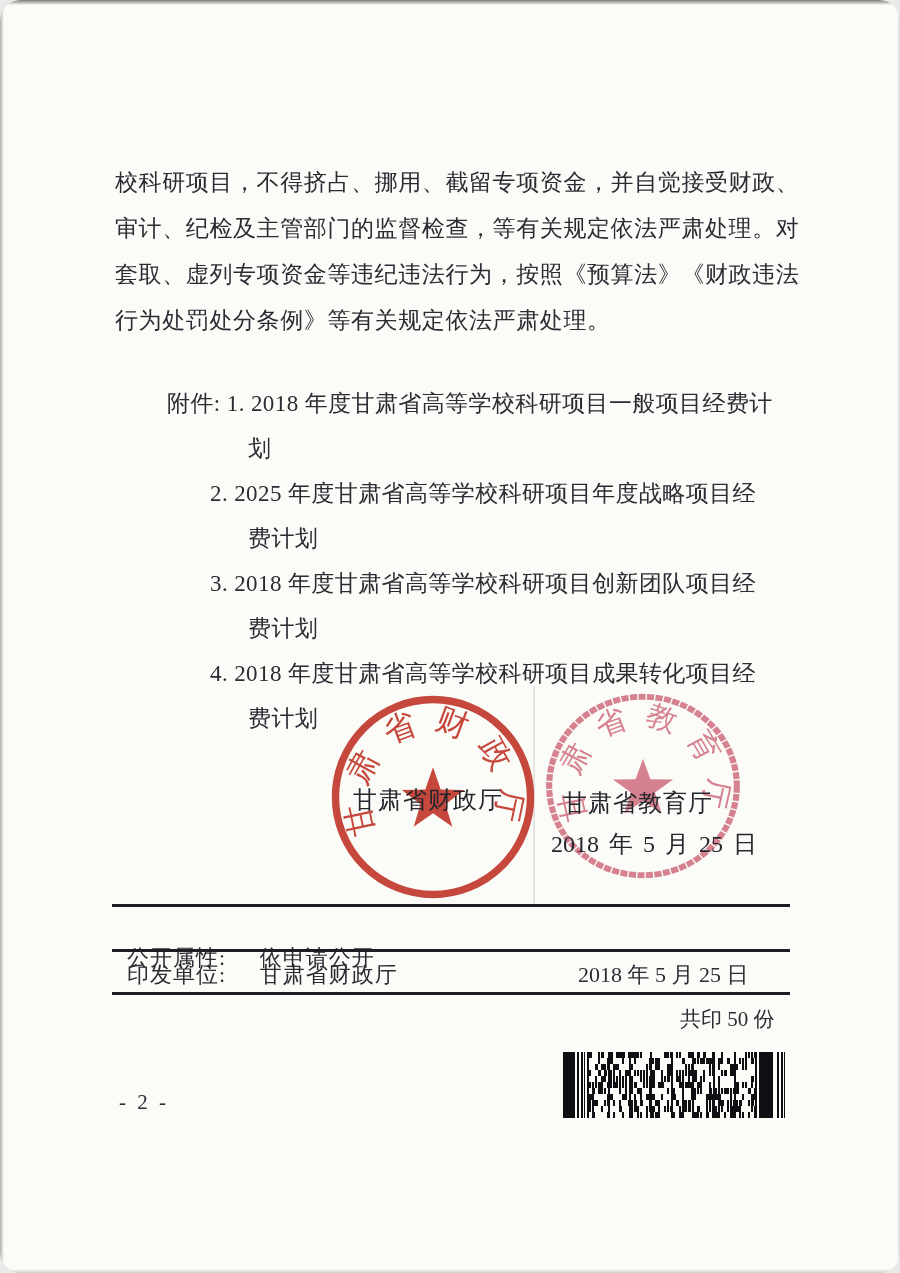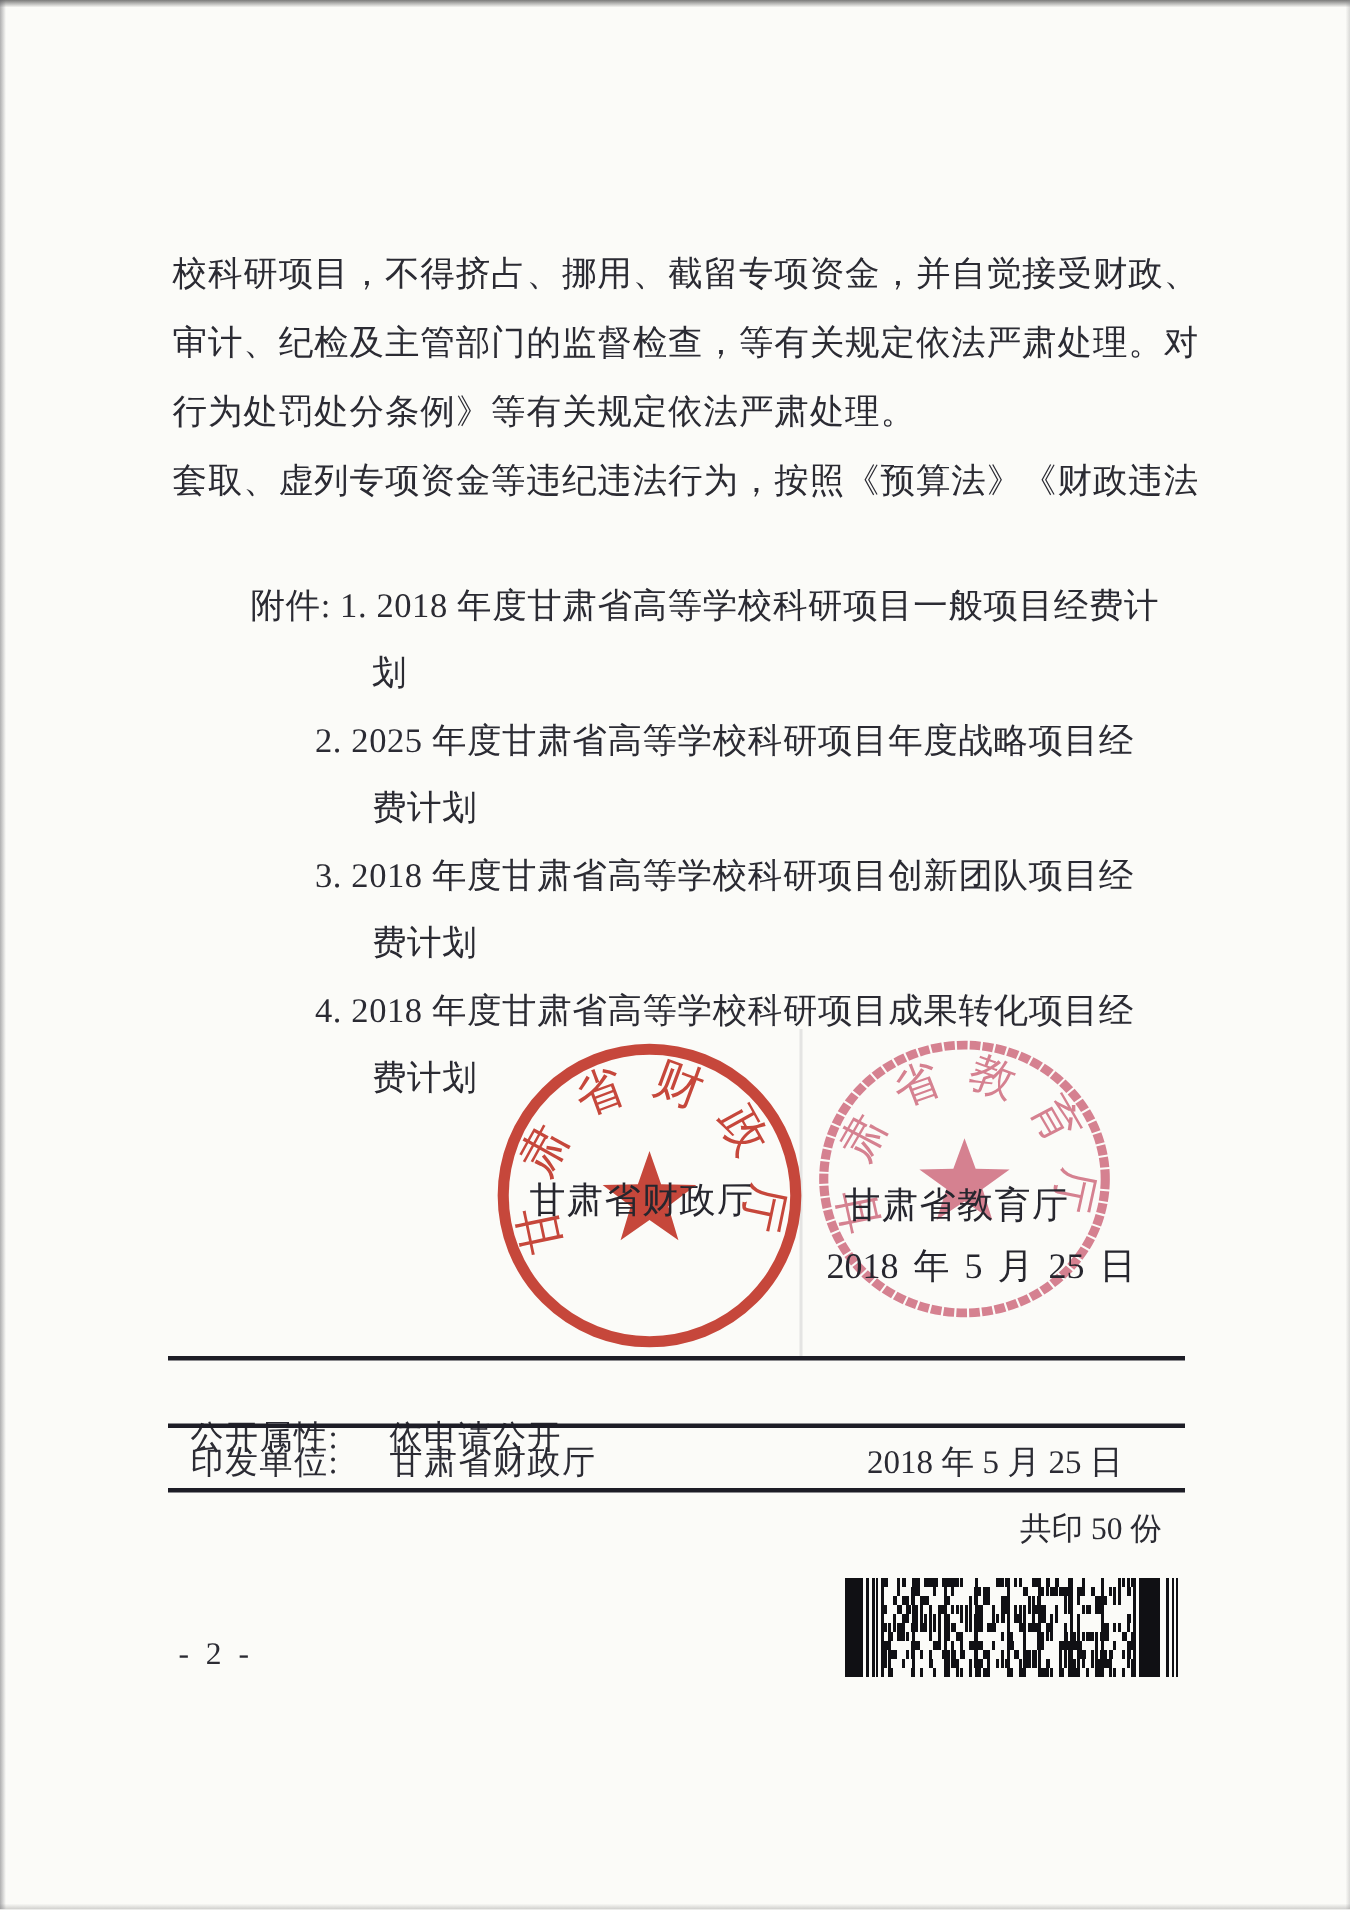--- a/index.html
+++ b/index.html
@@ -1,20 +1,21 @@
 <!DOCTYPE html>
 <html><head>
 <meta charset="utf-8">
 <style>
   html,body{margin:0;padding:0;background:#e9e9e7;}
   .page{
     position:relative;width:900px;height:1273px;margin:0 auto;
     background:#fbfbf8;overflow:hidden;
     font-family:"Liberation Serif","DejaVu Serif",serif;
     color:#2b2b33;
+    border-radius:21px;
   }
   
   .edge-top{position:absolute;top:0;left:0;right:0;height:5px;
     background:linear-gradient(180deg,rgba(80,80,80,.75),rgba(251,251,248,0));}
   .edge-left{position:absolute;top:0;bottom:0;left:0;width:4px;
     background:linear-gradient(90deg,rgba(100,100,105,.5),rgba(251,251,248,0));}
   .edge-right{position:absolute;top:0;bottom:0;right:0;width:3px;
     background:linear-gradient(270deg,rgba(140,140,140,.3),rgba(251,251,248,0));}
   .edge-bottom{position:absolute;bottom:0;left:0;right:0;height:4px;
     background:linear-gradient(0deg,rgba(120,120,120,.35),rgba(251,251,248,0));}
@@ -83,22 +84,22 @@
 
   <div class="edge-top"></div>
   <div class="edge-left"></div>
   <div class="edge-right"></div>
   <div class="edge-bottom"></div>
   <div class="crease"></div>
 
   <div class="body-text">
     <div>校科研项目，不得挤占、挪用、截留专项资金，并自觉接受财政、</div>
     <div>审计、纪检及主管部门的监督检查，等有关规定依法严肃处理。对</div>
+    <div>套取、虚列专项资金等违纪违法行为，按照《预算法》《财政违法</div>
     <div>行为处罚处分条例》等有关规定依法严肃处理。</div>
-    <div>套取、虚列专项资金等违纪违法行为，按照《预算法》《财政违法</div>
   </div>
 
   <div class="attachments">
     <div class="att-label">附件: 1. 2018 年度甘肃省高等学校科研项目一般项目经费计</div>
     <div class="att-cont">划</div>
     <div class="att-num">2. 2025 年度甘肃省高等学校科研项目年度战略项目经</div>
     <div class="att-cont">费计划</div>
     <div class="att-num">3. 2018 年度甘肃省高等学校科研项目创新团队项目经</div>
     <div class="att-cont">费计划</div>
     <div class="att-num">4. 2018 年度甘肃省高等学校科研项目成果转化项目经</div>

